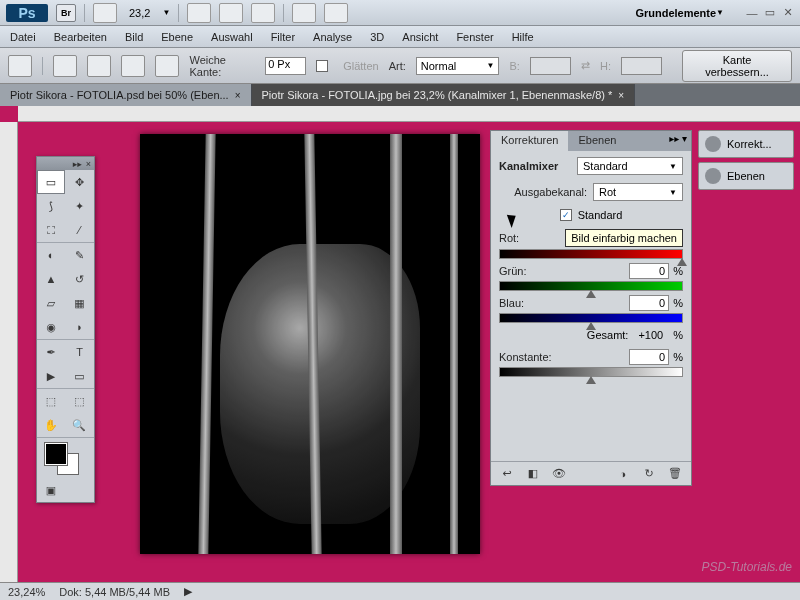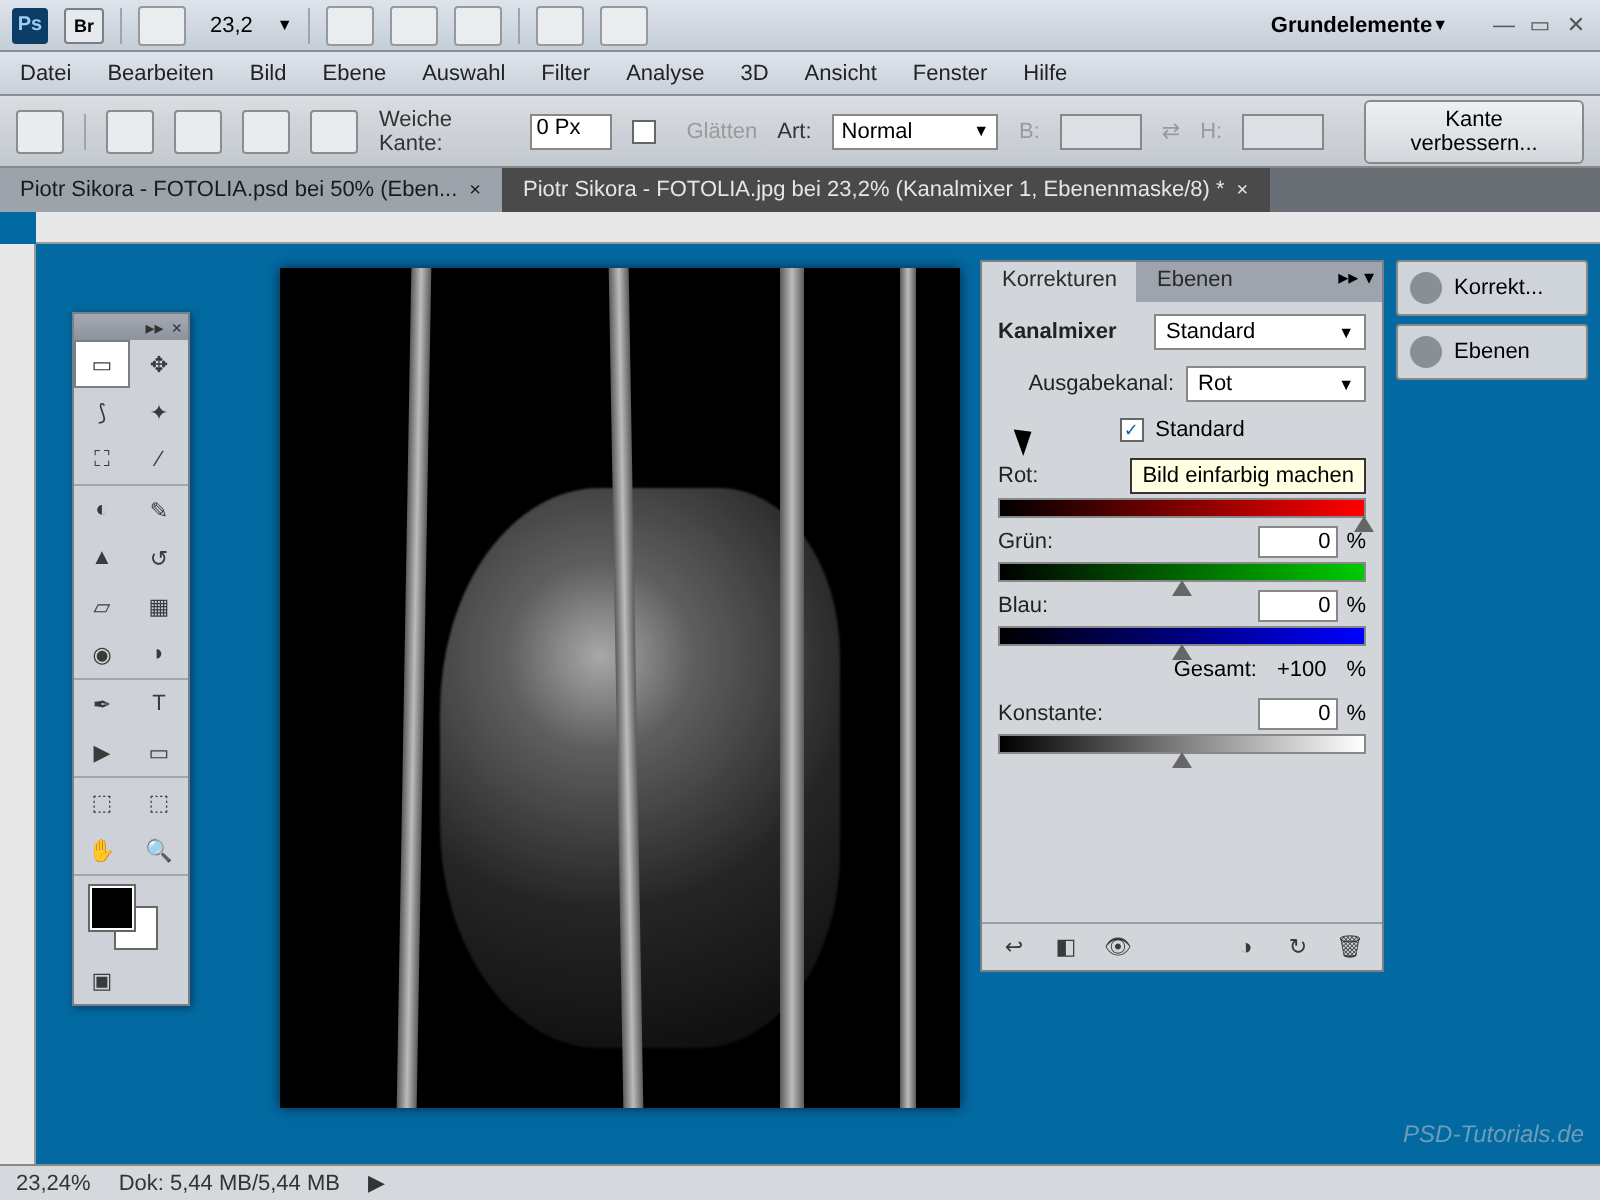--- a/index.html
+++ b/index.html
@@ -1,39 +1,39 @@
 <!DOCTYPE html>
 <html><head>
 <meta charset="utf-8">
 <style>
 * { margin: 0; padding: 0; box-sizing: border-box; font-family: "Segoe UI", Tahoma, sans-serif; font-size: 11px; }
 body { background: #4a4a4a; width: 800px; height: 600px; overflow: hidden; position: relative; }
 .titlebar { height: 26px; background: linear-gradient(#dde4ec, #c5cdd6); display: flex; align-items: center; padding: 0 6px; gap: 8px; border-bottom: 1px solid #8a8f95; }
-.ps-logo { width: 18px; height: 18px; background: #0b3d66; color: #9cd1f2; display: flex; align-items: center; justify-content: center; font-weight: bold; font-size: 10px; border-radius: 2px; }
+.ps-logo { width: 42px; height: 18px; background: #0b3d66; color: #9cd1f2; display: flex; align-items: center; justify-content: center; font-weight: bold; font-size: 14px; border-radius: 2px; }
 .br-btn { width: 20px; height: 18px; border: 1px solid #7a7f85; background: #e6e9ee; border-radius: 2px; display: flex; align-items: center; justify-content: center; font-size: 9px; font-weight: bold; }
 .tb-icon { width: 24px; height: 20px; border: 1px solid #999; background: #eaedf0; border-radius: 2px; }
 .zoom-val { background: transparent; padding: 0 4px; }
 .tb-divider { width: 1px; height: 18px; background: #9ea5ad; }
 .workspace-sel { margin-left: auto; font-weight: bold; display: flex; align-items: center; gap: 0; padding: 2px 6px; }
 .win-ctl { display: flex; gap: 6px; margin-left: 8px; }
 .win-ctl span { width: 12px; height: 12px; display: flex; align-items: center; justify-content: center; color: #555; }
 .menubar { height: 22px; background: linear-gradient(#dde4ec, #c9d0d9); display: flex; align-items: center; padding: 0 10px; gap: 18px; border-bottom: 1px solid #8a8f95; }
 .menubar span { color: #222; cursor: default; }
 .optionsbar { height: 36px; background: linear-gradient(#dadde2, #c3c8cf); border-bottom: 1px solid #888; display: flex; align-items: center; padding: 0 8px; gap: 10px; }
 .opt-box { width: 26px; height: 22px; border: 1px solid #8d8d8d; background: #e9ecef; border-radius: 2px; }
 .opt-label { color: #333; }
 .opt-input { width: 44px; height: 18px; background: #fff; border: 1px solid #888; text-align: left; padding: 0 2px; }
 .opt-select { width: 90px; height: 18px; background: #fff; border: 1px solid #888; padding: 0 4px; display: flex; align-items: center; justify-content: space-between; }
 .opt-btn { background: linear-gradient(#eef0f3,#d3d7dc); border: 1px solid #8a8a8a; border-radius: 3px; padding: 3px 10px; }
 .doc-tabs { height: 22px; background: #6a6f75; display: flex; align-items: flex-end; }
 .doc-tab { height: 22px; padding: 0 10px; display: flex; align-items: center; gap: 6px; border-right: 1px solid #464a50; }
 .doc-tab.inactive { background: #9ca3ab; color: #1a1a1a; }
 .doc-tab.active { background: #4a4a4a; color: #e6e6e6; }
 .doc-tab .x { color: inherit; font-size: 10px; }
-.work-area { position: absolute; top: 106px; left: 0; right: 0; bottom: 18px; background: #0369a1; }
+.work-area { position: absolute; top: 106px; left: 0; right: 0; bottom: 18px; background: #be185d; }
 .rulers-h { position: absolute; top: 0; left: 18px; right: 0; height: 16px; background: #e8e8e8; border-bottom: 1px solid #999; }
 .rulers-v { position: absolute; top: 16px; left: 0; width: 18px; bottom: 0; background: #e8e8e8; border-right: 1px solid #999; }
 .canvas-wrap { position: absolute; top: 28px; left: 140px; width: 340px; height: 420px; background: #fff; box-shadow: 0 0 6px rgba(0,0,0,.6); overflow: hidden; }
 .canvas-img { width: 100%; height: 100%; background: #000; position: relative; }
 .bar { position: absolute; top: -10px; bottom: -10px; width: 10px; background: linear-gradient(90deg,#5a5a5a,#bcbcbc,#5a5a5a); border-radius: 2px; }
 .bar.b1 { left: 62px; transform: rotate(1deg); }
 .bar.b2 { left: 168px; transform: rotate(-1deg); }
 .bar.b3 { left: 250px; width: 12px; }
 .bar.b4 { left: 310px; width: 8px; }
 .figure { position: absolute; left: 80px; top: 110px; width: 200px; height: 280px; background: radial-gradient(circle at 40% 30%, #bbb 0%, #6a6a6a 20%, #2a2a2a 55%, #0a0a0a 100%); border-radius: 40% 30% 35% 40%; opacity: .9; filter: blur(.5px); }

